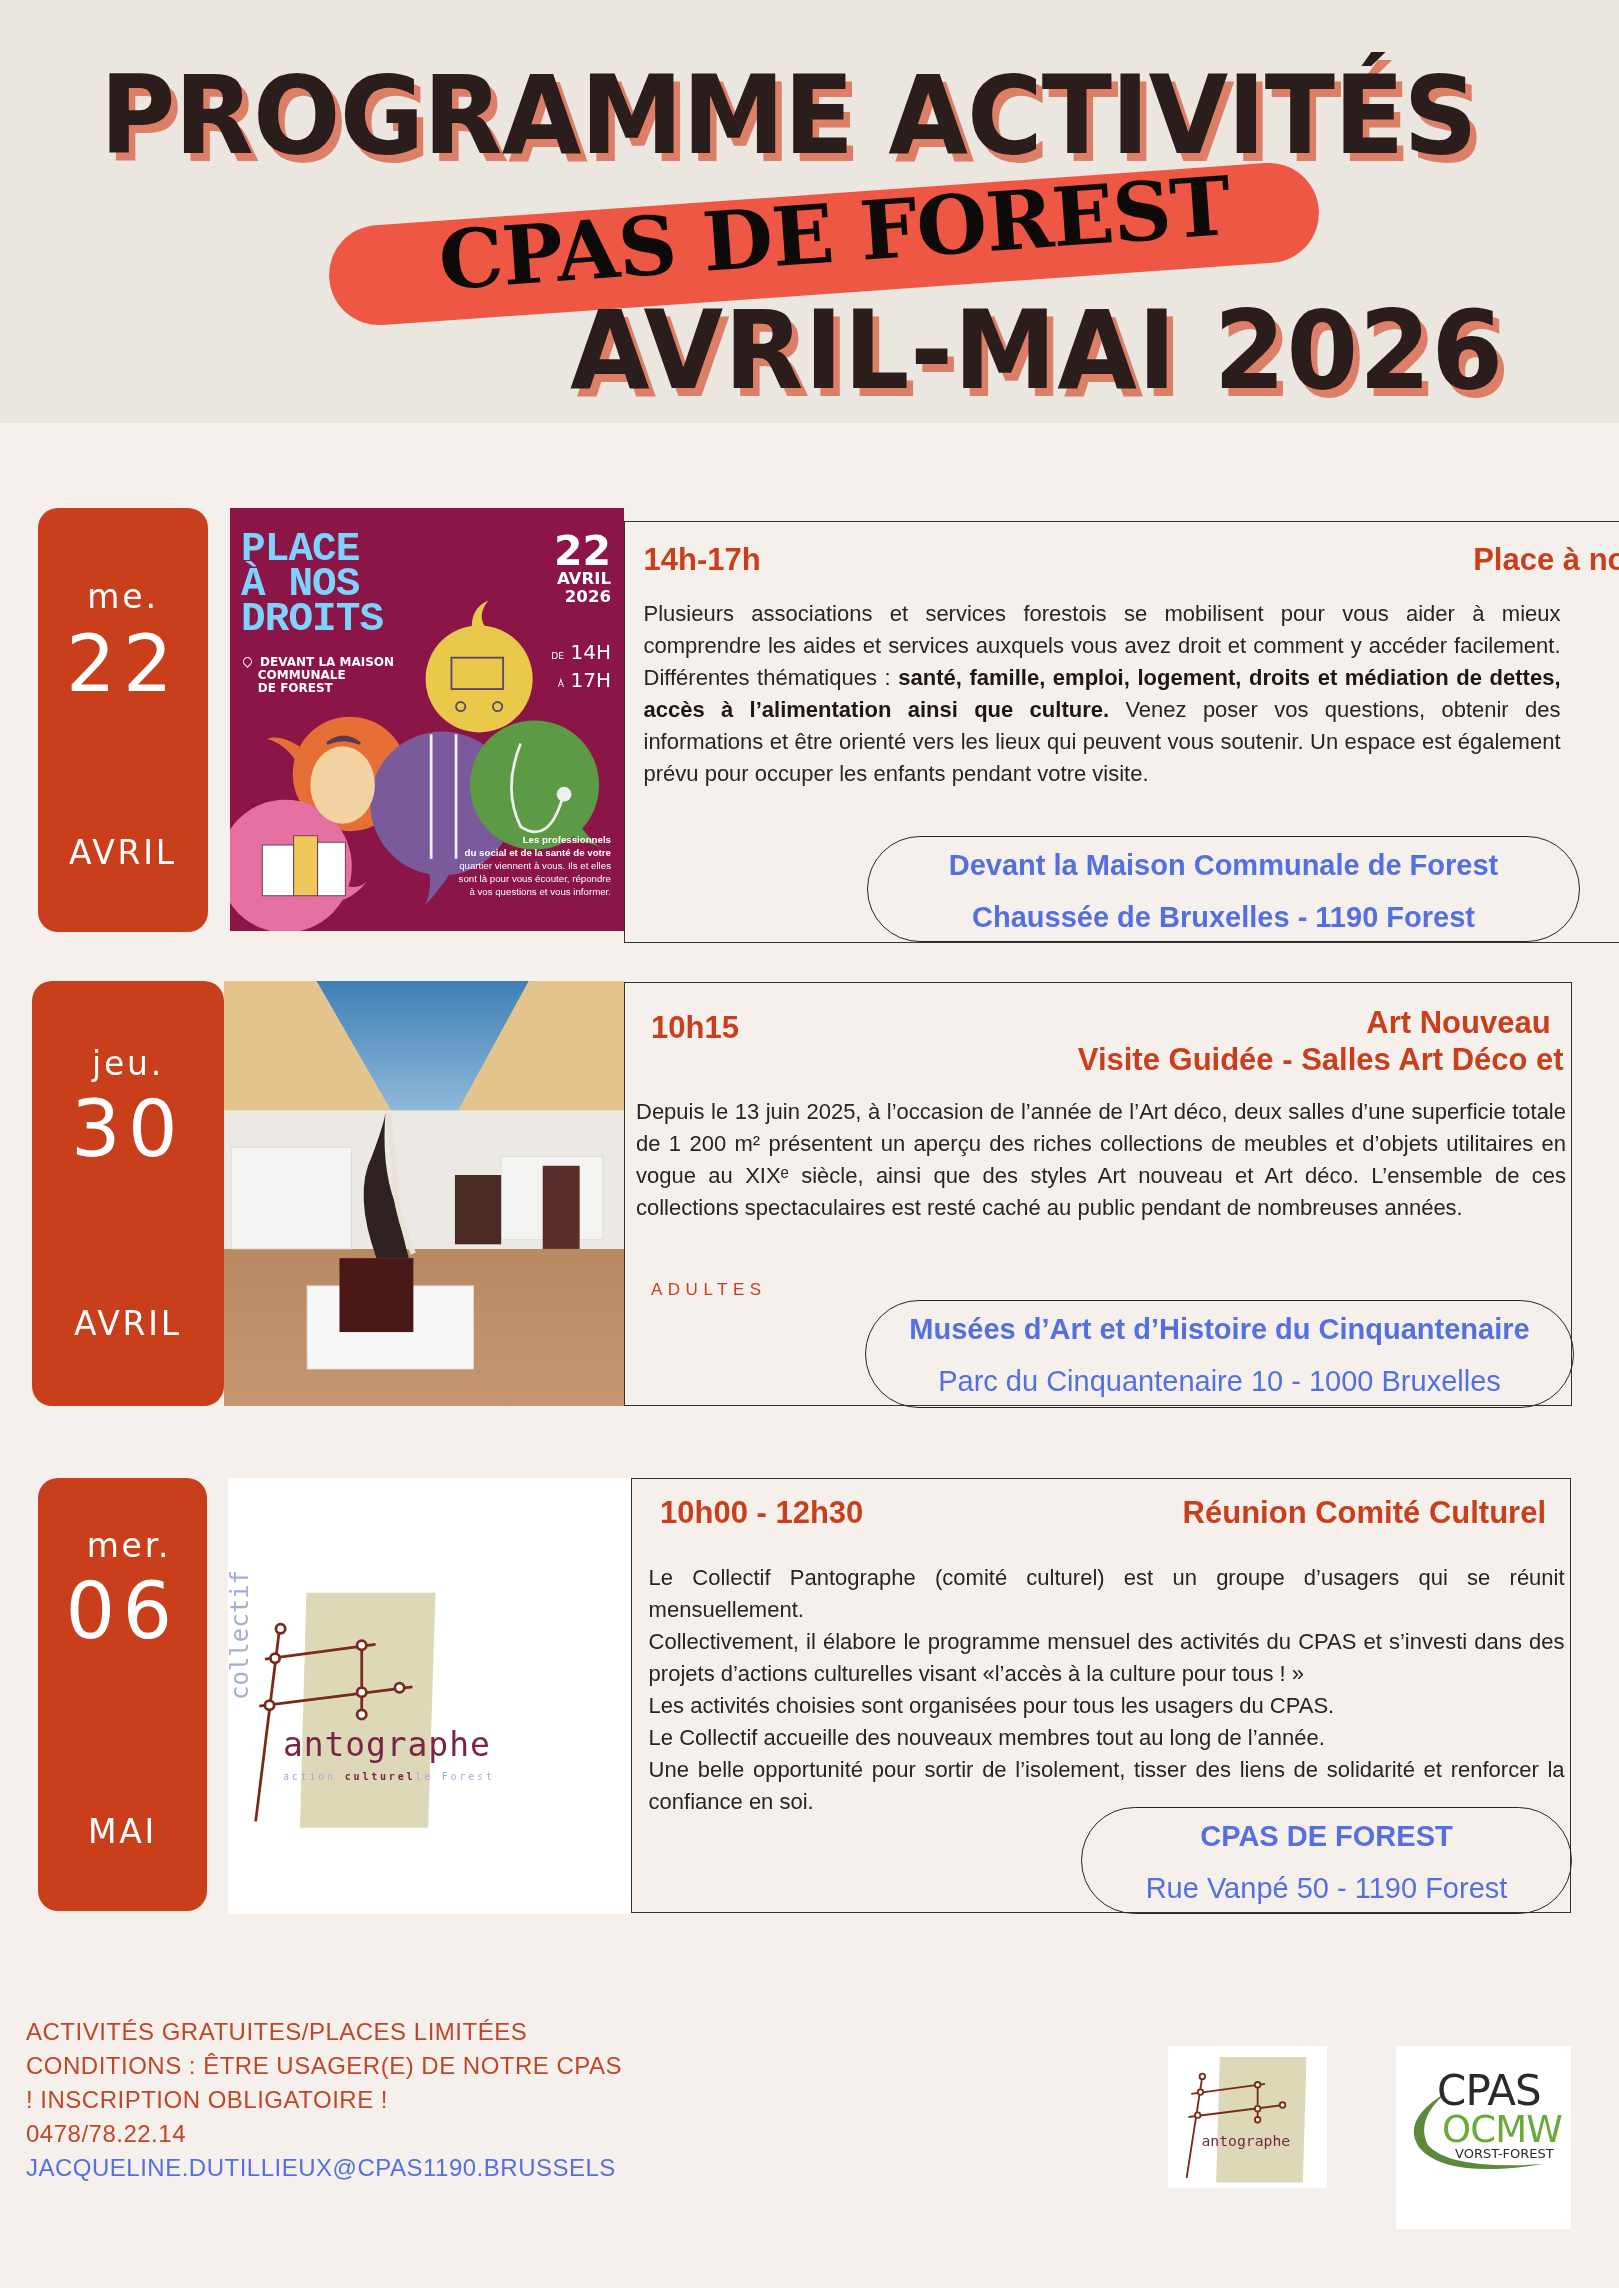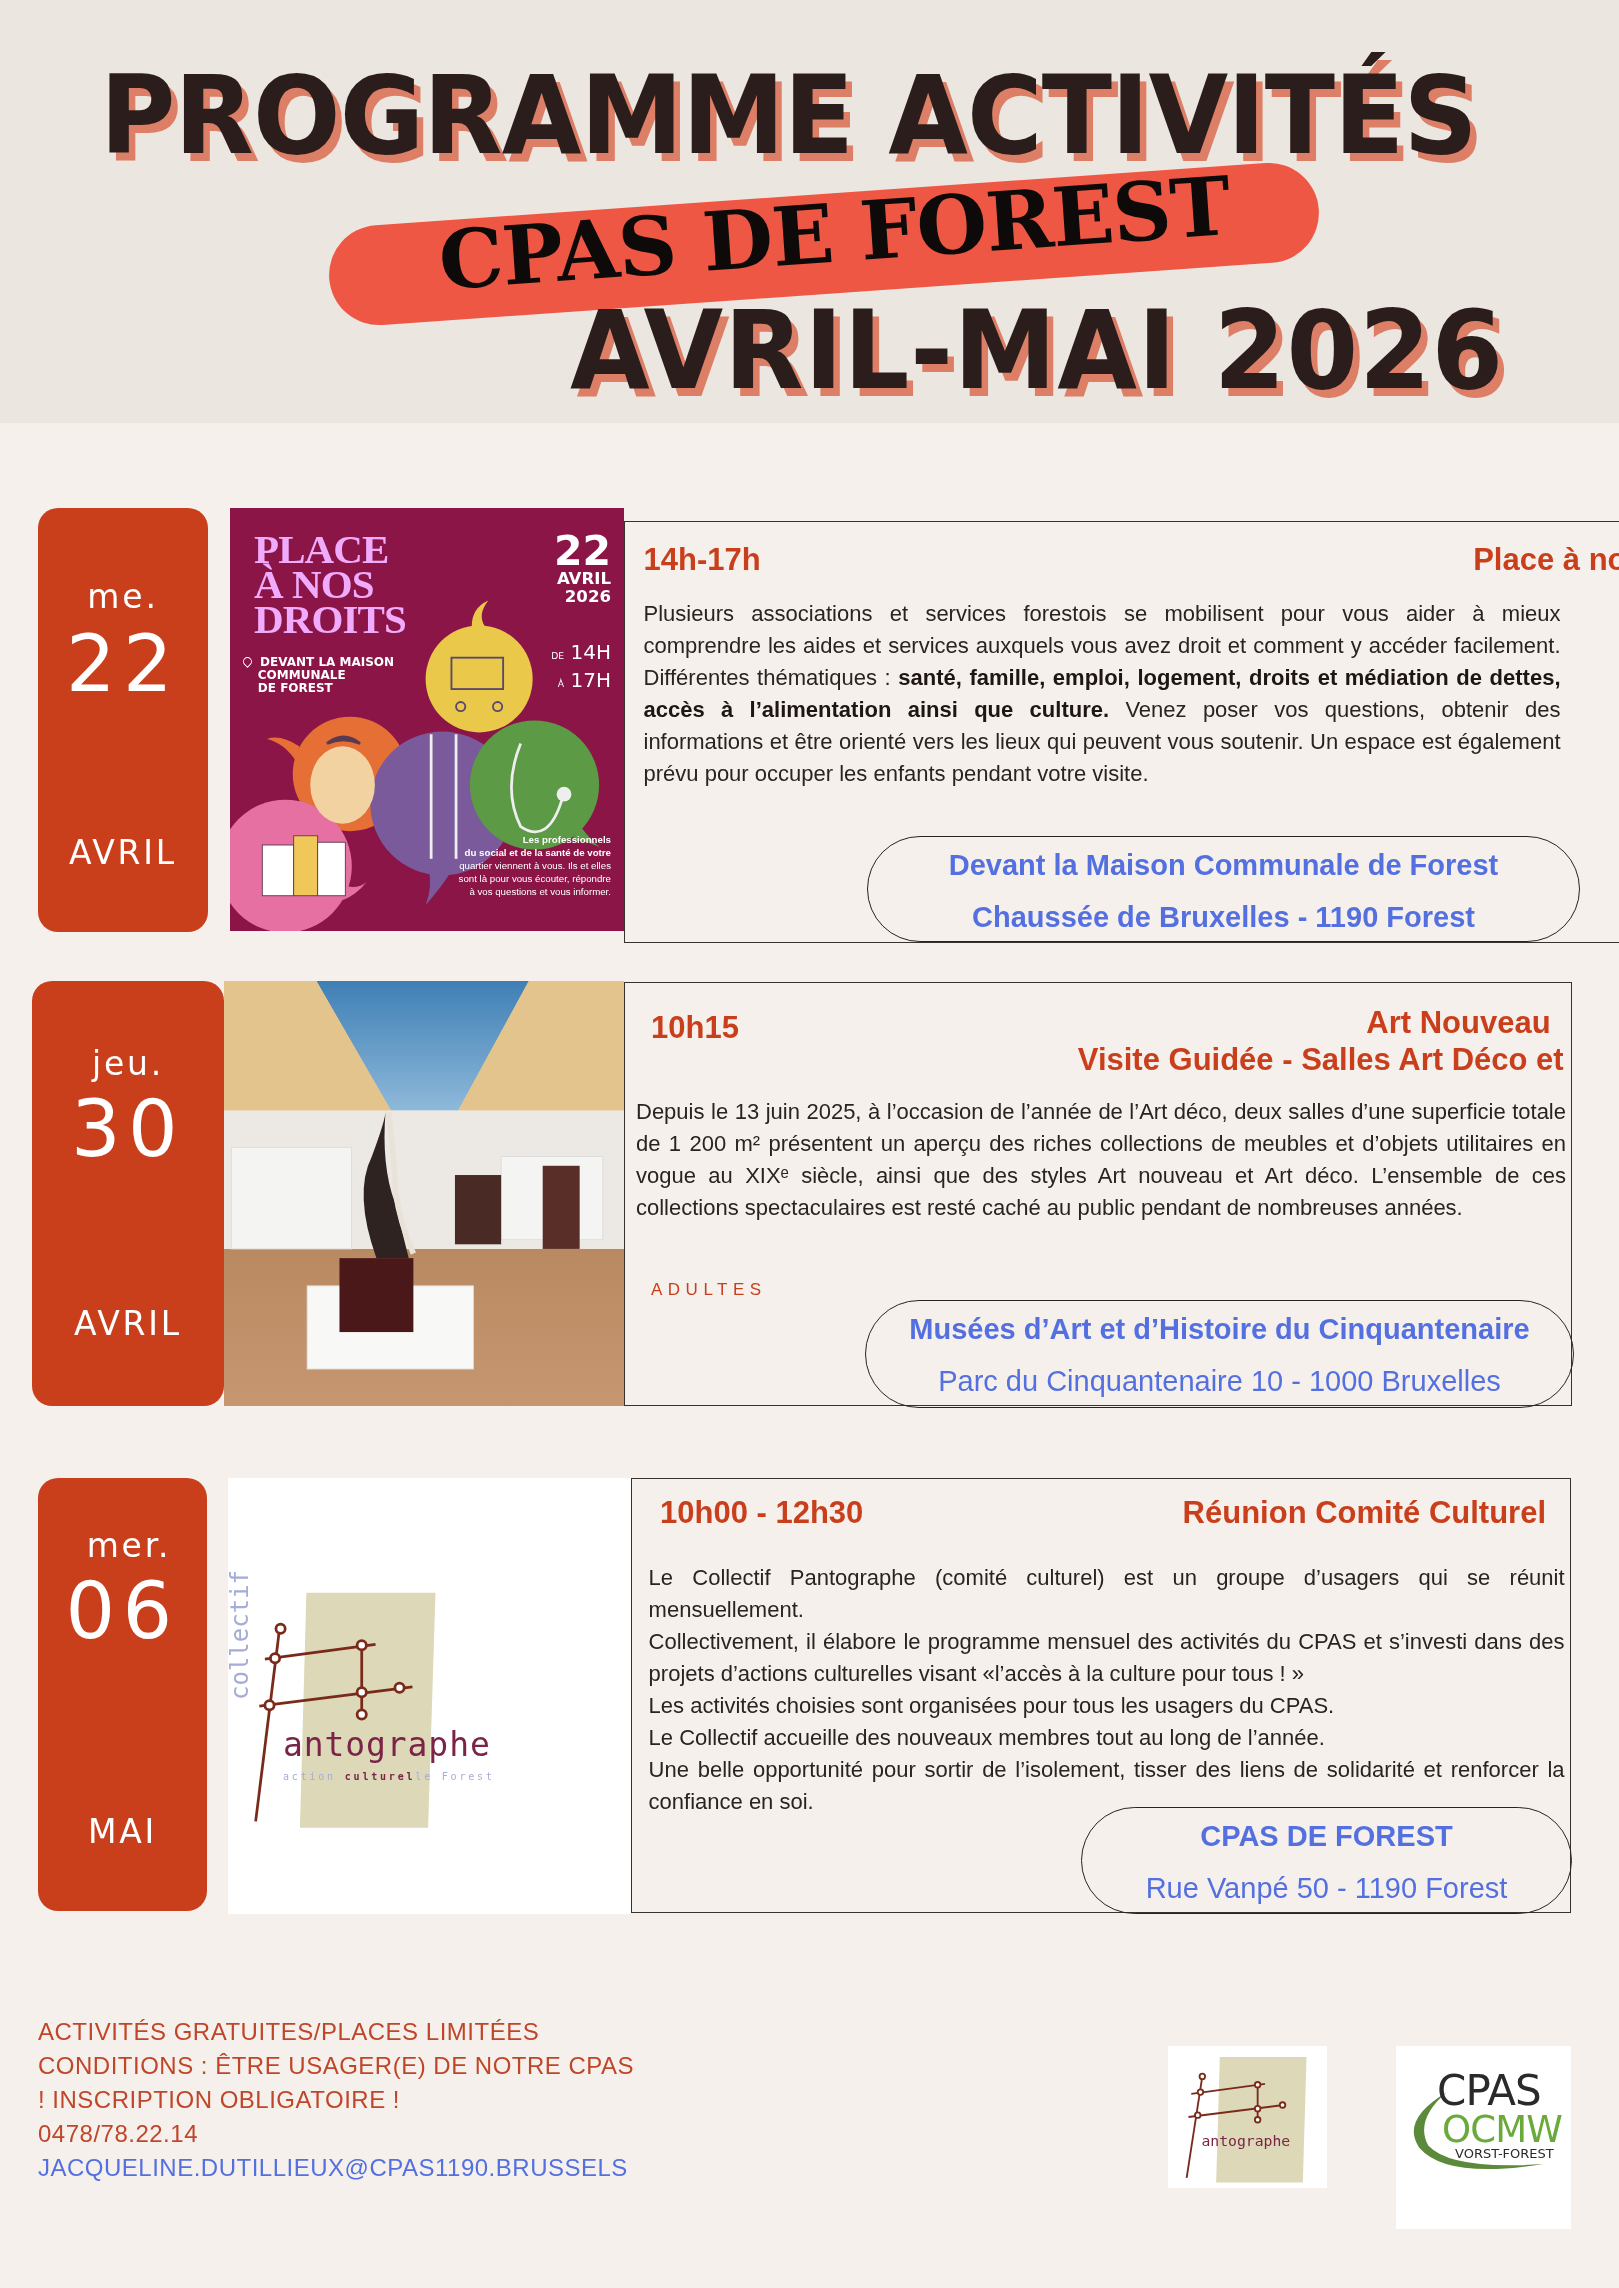--- a/index.html
+++ b/index.html
@@ -88,21 +88,21 @@
   .img-museum {
     overflow: hidden;
     background:
       linear-gradient(180deg, rgba(0,0,0,0) 55%, rgba(0,0,0,0) 100%),
       linear-gradient(90deg, #d9b782 0%, #eddcb6 30%, #eddcb6 70%, #d9b782 100%);
   }
   .img-panto { background: #ffffff; overflow: hidden; }
 
   
   .footer-line {
-    position: absolute; left: 38px;
+    position: absolute; left: 26px;
     font-family: "Liberation Sans", sans-serif; font-size: 24px; line-height: 34px;
     color: #c0462a; letter-spacing: 0.5px; white-space: nowrap;
   }
   .footer-line.email { color: #5470e0; }
   .logo-box { background: #ffffff; }
 </style>
 </head>
 <body>
 
 <div class="abs header-band"></div>
@@ -141,21 +141,21 @@
     <line x1="218" y1="245" x2="218" y2="380" stroke="#eee" stroke-width="3"></line>
     <line x1="245" y1="245" x2="245" y2="380" stroke="#eee" stroke-width="3"></line>
 
     <path d="M315 255 q-20 50 0 90 q30 20 45 -30" stroke="#eee" stroke-width="3" fill="none"></path>
     <circle cx="362" cy="310" r="8" fill="#eee"></circle>
 
     <rect x="35" y="365" width="34" height="55" fill="#fff" stroke="#5a3a50"></rect>
     <rect x="69" y="355" width="26" height="65" fill="#f0c85a" stroke="#5a3a50"></rect>
     <rect x="95" y="362" width="30" height="58" fill="#fff" stroke="#5a3a50"></rect>
   </svg>
-  <div class="abs" style="left:24px;top:24px;color:#f0abfc;font-family:Liberation Serif, serif;font-weight:bold;font-size:41px;line-height:35px;letter-spacing:-0.9px;">
+  <div class="abs" style="left:11px;top:24px;color:#7dd3fc;font-family:Liberation Mono, monospace;font-weight:bold;font-size:41px;line-height:35px;letter-spacing:-0.9px;">
     <div>PLACE</div>
     <div>À NOS</div>
     <div>DROITS</div>
   </div>
   <div class="abs" style="right:13px;top:24px;color:#fff;font-family:'DejaVu Sans',sans-serif;font-weight:bold;text-align:right;">
     <div style="font-size:41px;line-height:39px;">22</div>
     <div style="font-size:16.6px;line-height:16.6px;">AVRIL</div>
     <div style="font-size:16.6px;line-height:18.5px;">2026</div>
   </div>
   <div class="abs" style="right:13px;top:132px;color:#fff;font-family:'DejaVu Sans',sans-serif;font-weight:normal;font-size:20px;line-height:24px;text-align:right;">

